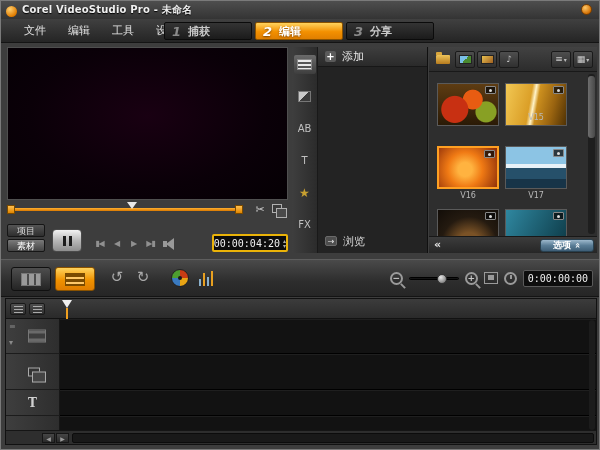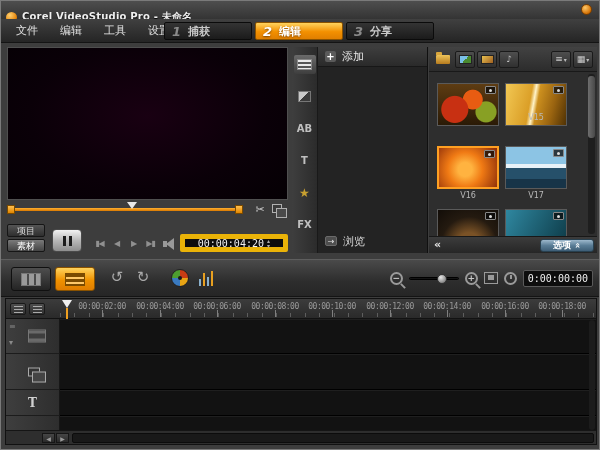--- a/index.html
+++ b/index.html
@@ -1,26 +1,26 @@
 <!DOCTYPE html>
 <html><head>
 <meta charset="utf-8">
 <style>
 *{margin:0;padding:0;box-sizing:border-box}
 body{background:#555;font-family:"DejaVu Sans","Liberation Sans",sans-serif}
 #app{position:relative;width:600px;height:450px;background:#3d3d3d;color:#ddd;overflow:hidden;border:1px solid #7a7a7a;font-size:11px}
 
 
-#titlebar{position:absolute;left:0;top:0;width:100%;height:14px;background:linear-gradient(#4e4e4e,#1f1f1f);border-bottom:1px solid #0f0f0f;display:flex;align-items:center;padding:16px 5px}
+#titlebar{position:absolute;left:0;top:0;width:100%;height:14px;background:linear-gradient(#4e4e4e,#1f1f1f);border-bottom:1px solid #0f0f0f;display:flex;align-items:flex-end;padding:16px 5px}
 .logo{width:11px;height:11px;border-radius:50%;background:radial-gradient(circle at 35% 30%,#ffd070,#e07c00 70%,#9a4e00);margin-right:5px;flex:0 0 auto}
 .wtitle{font-size:10px;font-weight:bold;color:#f0f0f0;text-shadow:0 1px 1px #000;letter-spacing:.2px}
 .winbtn{position:absolute;right:7px;top:3px;width:11px;height:11px;border-radius:50%;background:radial-gradient(circle at 35% 30%,#ffc868,#d06c00 75%);border:1px solid #7a3e00}
 
 
-#menubar{position:absolute;left:0;top:18px;width:100%;height:24px;background:linear-gradient(#404040,#252525);border-bottom:1px solid #141414;display:flex;align-items:center;padding-left:4px}
+#menubar{position:absolute;left:0;top:18px;width:100%;height:24px;background:linear-gradient(#404040,#252525);border-bottom:1px solid #141414;display:flex;align-items:center;padding-left:12px}
 .menu-item{padding:0 11px;font-size:11px;color:#e0e0e0;height:100%;display:flex;align-items:center;cursor:default}
 #steps{position:absolute;left:163px;top:3px;display:flex;gap:3px}
 .step{width:88px;height:18px;display:flex;align-items:center;background:linear-gradient(#343434,#1b1b1b);border:1px solid #0b0b0b;border-radius:2px;padding-left:7px;gap:7px}
 .step .num{font-size:13px;font-weight:bold;font-style:italic;color:#8a8a8a}
 .step .lbl{font-size:11px;font-weight:bold;color:#c8c8c8}
 .step.active{background:linear-gradient(#ffd35e,#f39000 55%,#e07f00);border-color:#8a5200}
 .step.active .num{color:#fff;text-shadow:0 1px 2px #7a4400}
 .step.active .lbl{color:#fff;text-shadow:0 1px 2px #8a4a00}
 
 
@@ -41,27 +41,27 @@
 #modes{display:flex;flex-direction:column;gap:2px;margin-right:7px}
 .mode-btn{width:38px;height:13px;font-size:9px;line-height:12px;text-align:center;color:#d8d8d8;background:linear-gradient(#555,#2e2e2e);border:1px solid #161616;border-radius:2px}
 .mode-btn.active{background:linear-gradient(#7a7a7a,#444);color:#fff}
 #pause-btn{width:30px;height:23px;border-radius:4px;background:linear-gradient(#f2f2f2,#b8b8b8 50%,#8e8e8e);border:1px solid #4a4a4a;display:flex;align-items:center;justify-content:center;margin-right:9px}
 .pause-ic{display:flex;gap:3px}
 .pause-ic i{width:3px;height:10px;background:#1d1d1d}
 .tp{width:17px;height:17px;display:flex;align-items:center;justify-content:center;color:#909090;font-size:8px;letter-spacing:-1px}
 #vol-btn{width:16px;height:16px;position:relative;margin-left:2px}
 #vol-btn::before{content:"";position:absolute;left:2px;top:5px;width:4px;height:6px;background:#999}
 #vol-btn::after{content:"";position:absolute;left:5px;top:2px;width:0;height:0;border-top:6px solid transparent;border-bottom:6px solid transparent;border-right:8px solid #999}
-#tc-box{margin-left:auto;height:18px;background:#0d0d0d;border:5px solid #eab308;border-radius:2px;display:flex;align-items:center;padding:0 13px;gap:3px}
+#tc-box{margin-left:auto;height:18px;background:#0d0d0d;border:2px solid #eab308;border-radius:2px;display:flex;align-items:center;padding:0 0;gap:3px}
 #tc-text{font-family:"DejaVu Sans Mono","Liberation Mono",monospace;font-size:10px;color:#f0f0f0}
 #tc-steppers{display:flex;flex-direction:column;font-size:6px;color:#aaa;line-height:5px}
 
 
 #navstrip{position:absolute;left:291px;top:46px;width:26px;height:206px;background:linear-gradient(90deg,#3e3e3e,#2b2b2b);border-right:1px solid #191919;display:flex;flex-direction:column;align-items:center;padding-top:8px;gap:13px}
-.nav-item{width:22px;height:19px;display:flex;align-items:center;justify-content:center;color:#c0c0c0;font-weight:bold;font-size:10px}
+.nav-item{width:22px;height:19px;display:flex;align-items:center;justify-content:center;color:#c0c0c0;font-weight:normal;font-size:10px}
 .nav-item.active{background:linear-gradient(#6a6a6a,#3e3e3e);border-radius:2px}
 .ic-media{width:15px;height:11px;background:repeating-linear-gradient(180deg,#e8e8e8 0 2px,#555 2px 4px);border:1px solid #888}
 .ic-trans{width:13px;height:11px;background:linear-gradient(135deg,#c8c8c8 0 50%,#3a3a3a 50%);border:1px solid #777}
 .ic-graphic{color:#c8a030;font-size:12px}
 
 
 #library{position:absolute;left:317px;top:46px;width:110px;height:206px;background:#232323;border-right:1px solid #101010}
 #lib-add{height:20px;display:flex;align-items:center;gap:6px;padding:0 7px;background:linear-gradient(#3e3e3e,#2a2a2a);border-bottom:1px solid #171717;font-size:11px;color:#e8e8e8}
 .plus-ic{width:11px;height:11px;background:#5a5a5a;border-radius:2px;color:#fff;font-size:10px;line-height:11px;text-align:center;font-weight:bold}
 #lib-sample{margin-top:3px;height:19px;display:flex;align-items:center;padding:0 9px;font-size:11px;color:#fff;background:linear-gradient(#4a4a4a,#333)}
@@ -342,31 +342,20 @@
   </div>
 
   <div id="timeline">
     <div id="tl-head">
       <div class="hv-btn" id="hv1">
           <span class="ic-rows"></span>
         </div>
       <div class="hv-btn" id="hv2">
           <span class="ic-rows"></span>
         </div>
-      <div id="ruler">
-        <span class="rl rl0">00:00:02:00</span>
-        <span class="rl rl1">00:00:04:00</span>
-        <span class="rl rl2">00:00:06:00</span>
-        <span class="rl rl3">00:00:08:00</span>
-        <span class="rl rl4">00:00:10:00</span>
-        <span class="rl rl5">00:00:12:00</span>
-        <span class="rl rl6">00:00:14:00</span>
-        <span class="rl rl7">00:00:16:00</span>
-        <span class="rl rl8">00:00:18:00</span>
-      </div>
       <div id="playhead"></div>
     </div>
 
     <div id="tracks">
       <div class="trow" id="tr-video">
         <div class="thead">
           <span class="mini" style="top:4px">≡</span>
           <span class="mini" style="top:20px">▾</span>
           <span class="ticon">
               <span class="ic-film"></span>

